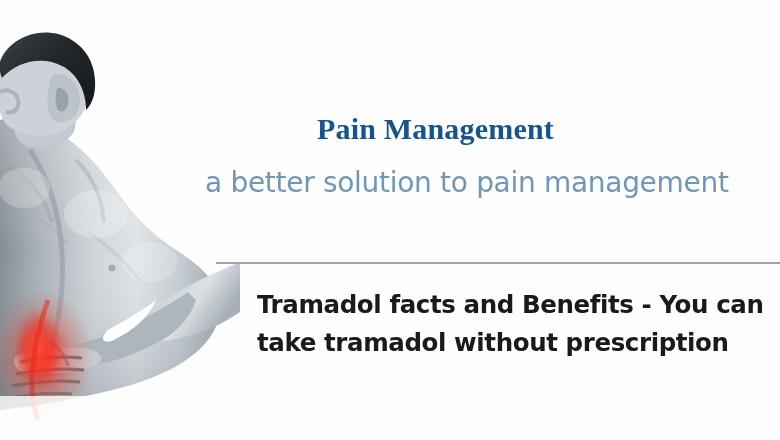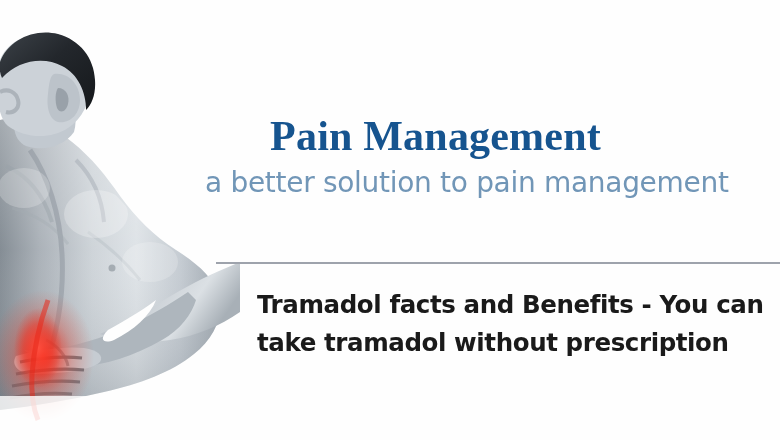--- a/index.html
+++ b/index.html
@@ -39,21 +39,21 @@
   #headline {
     position: absolute;
     left: 0;
     top: 112px;
     width: 780px;
     text-align: center;
     padding-left: 91px;
     box-sizing: border-box;
     font-family: "Liberation Serif", "DejaVu Serif", serif;
     font-weight: bold;
-    font-size: 42px;
+    font-size: 30px;
     letter-spacing: 0.2px;
     color: #16548f;
     white-space: nowrap;
   }
 
   #subheadline {
     position: absolute;
     left: 205px;
     top: 166px;
     width: 620px;

